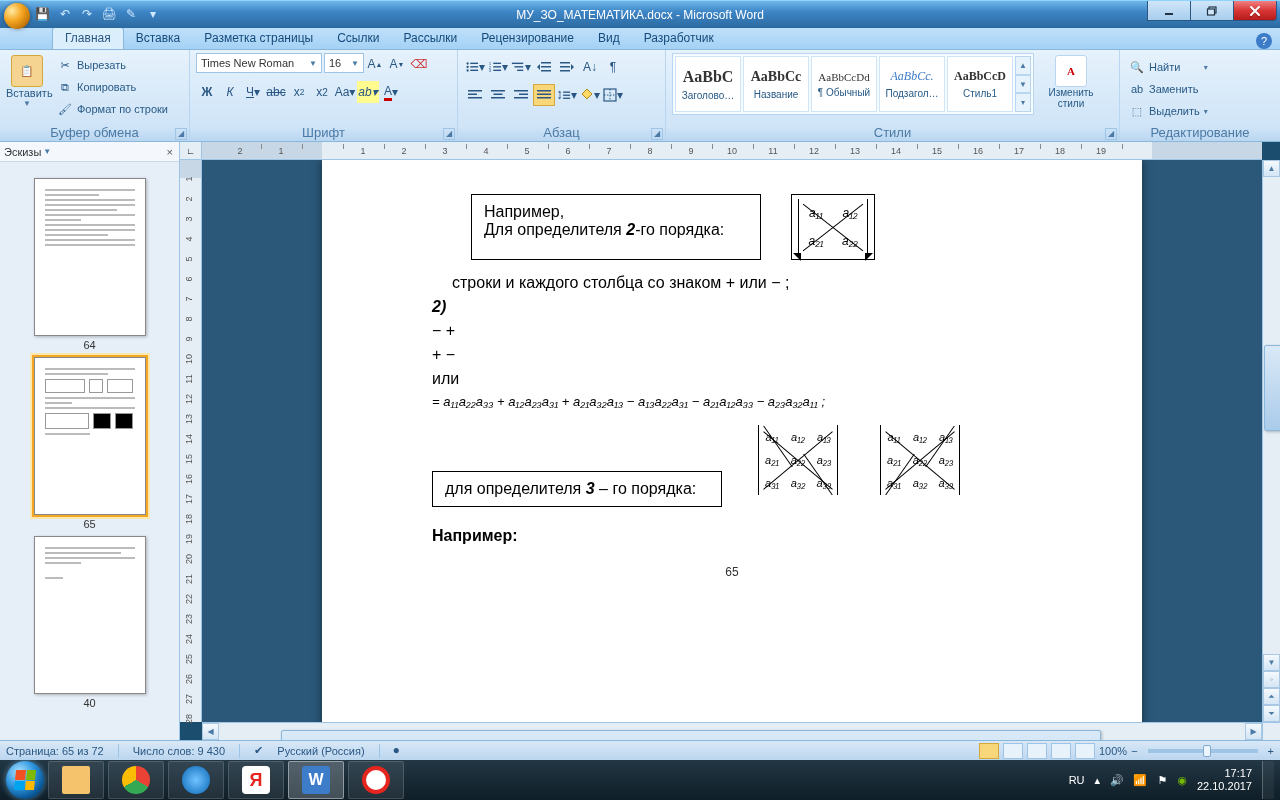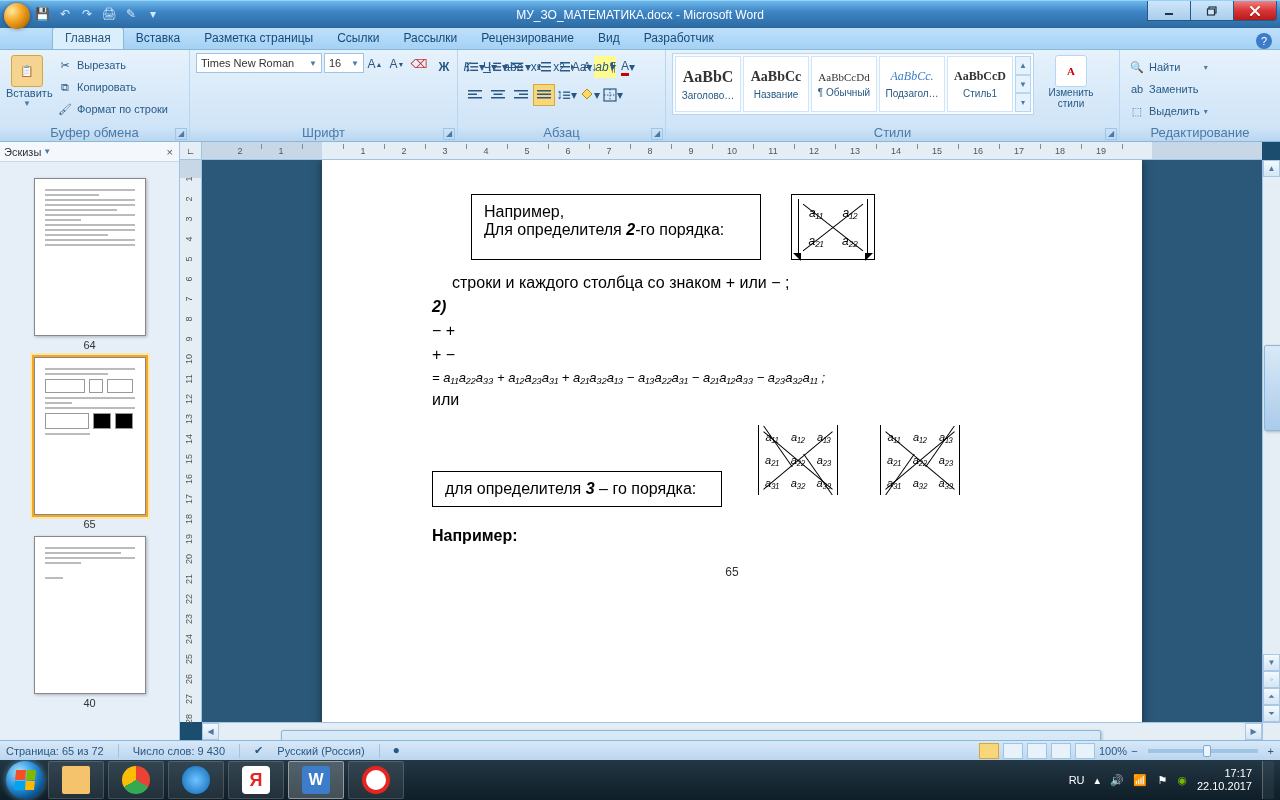--- a/index.html
+++ b/index.html
@@ -253,21 +253,21 @@
           <span class="mini">🖌</span>
           <span>Формат по строки</span>
         </div>
       </div>
     </div>
     <div class="group-label">Буфер обмена</div>
     <div class="dlaunch">◢</div>
   </div>
 
   <div class="group" style="width:268px;">
-    <div class="group-body" style="flex-direction:row;gap:3px;">
+    <div class="group-body" style="flex-direction:column;gap:3px;">
       <div style="display:flex;">
         <div class="font-box">
           <span>Times New Roman</span>
           <span class="dd-ar">▼</span>
         </div>
         <div class="size-box">
           <span>16</span>
           <span class="dd-ar">▼</span>
         </div>
         <div class="tb" title="grow">A<span style="font-size:7px;">▲</span></div>
@@ -622,22 +622,22 @@
             </div>
           </div>
         </div>
 
         <div class="line" style="margin-left:20px;">строки и каждого столбца со знаком   +  или − ;</div>
 
         <div class="line"><b><i>2)</i></b></div>
 
         <div class="line">−      +</div>
         <div class="line">+      −</div>
+        <div class="line">или</div>
         <div class="line formula">= a₁₁a₂₂a₃₃ + a₁₂a₂₃a₃₁ + a₂₁a₃₂a₁₃ − a₁₃a₂₂a₃₁ − a₂₁a₁₂a₃₃ − a₂₃a₃₂a₁₁ ;</div>
-        <div class="line">или</div>
 
         <div class="row3">
           <div class="boxed" style="width:290px;display:flex;align-items:center;margin-top:48px;">
             <div><span>для определителя </span><b><i>3</i></b><span> – го порядка:</span></div>
           </div>
           <div style="padding:2px 6px;">
             <div class="det3">
               <span>a₁₁</span>
                 <span>a₁₂</span>
                 <span>a₁₃</span>

